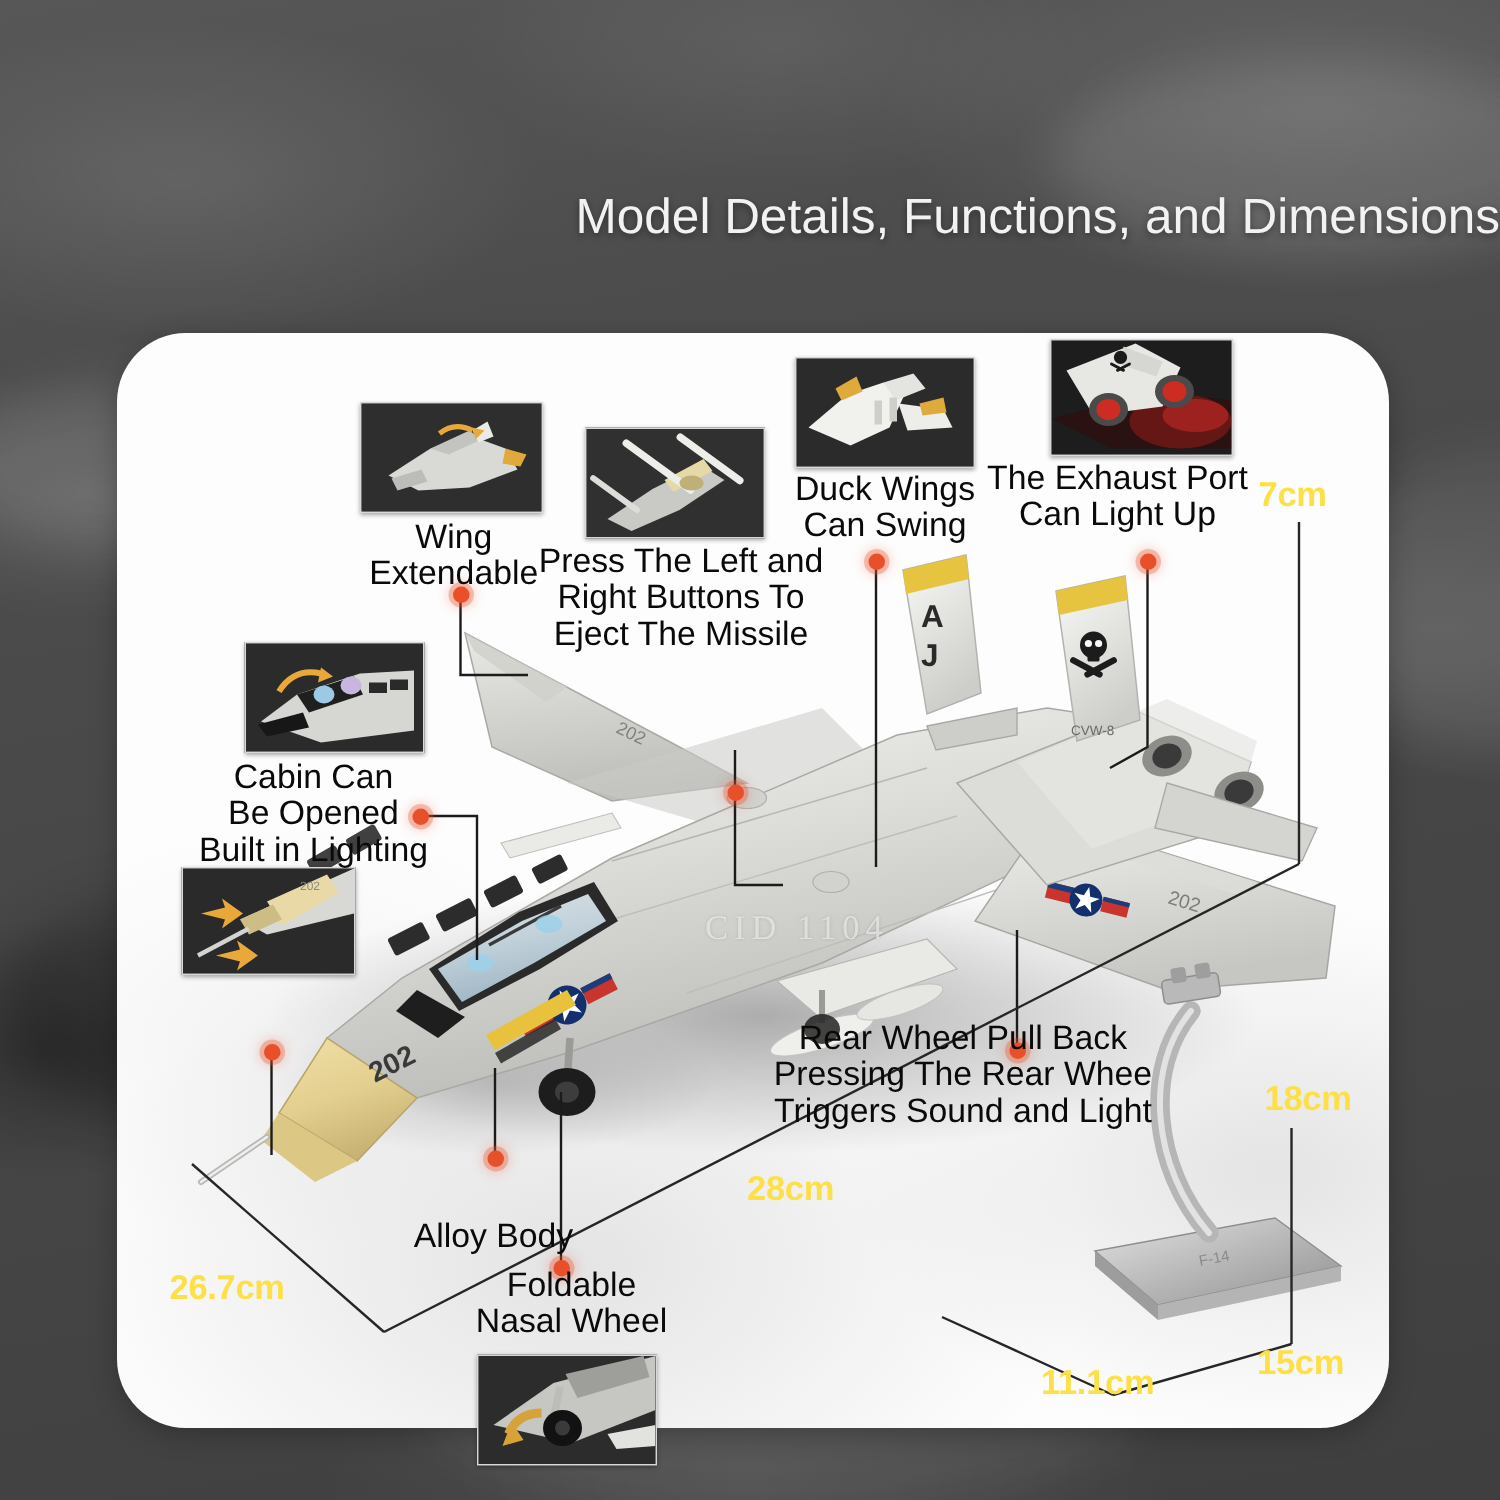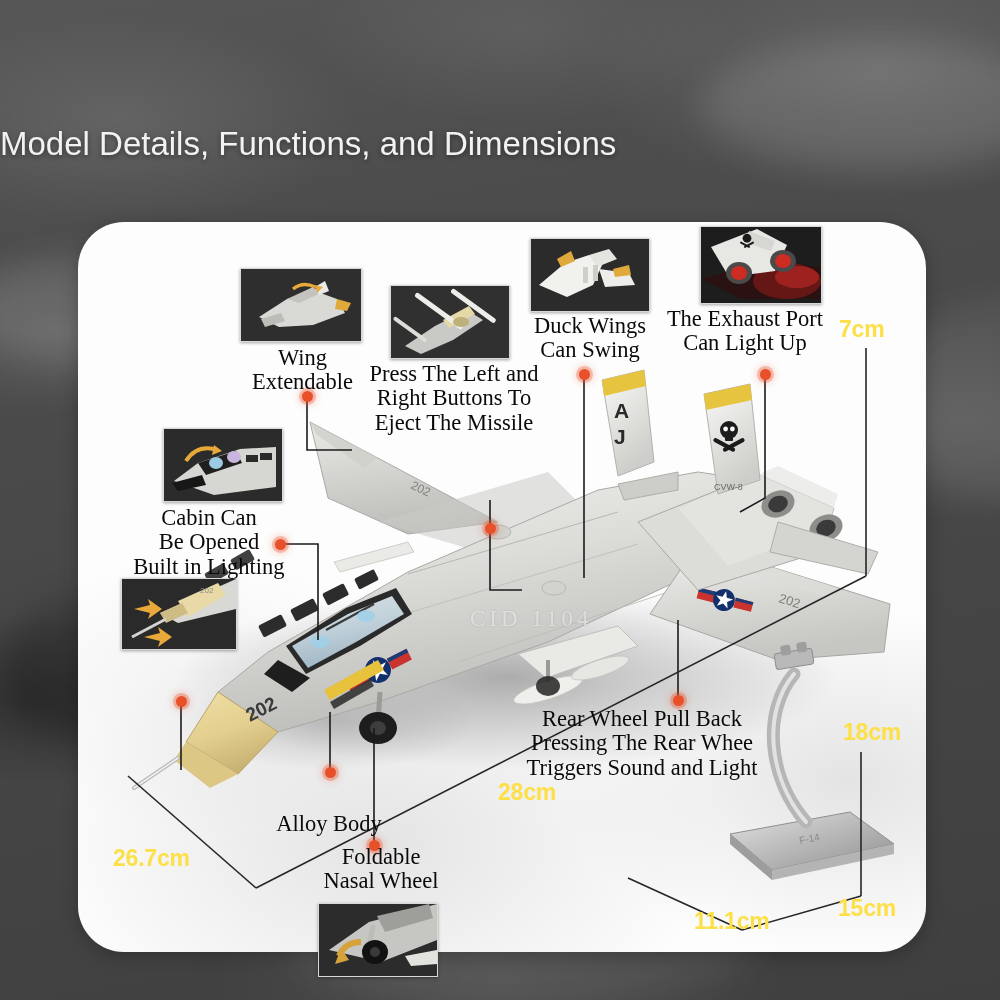--- a/index.html
+++ b/index.html
@@ -25,21 +25,21 @@
   }
   .bg-cloud{position:absolute;border-radius:50%;filter:blur(16px);}
 
   
   .title{
     position:absolute;left:0;right:0;top:8px;text-align:center;
     font-size:52px;font-weight:bold;color:#ffffff;letter-spacing:.2px;
     text-shadow:0 2px 6px rgba(0,0,0,.45);
   }
   .subtitle{
-    position:absolute;left:0;right:0;top:125px;text-align:left;
+    position:absolute;left:0;right:0;top:125px;text-align:right;
     font-size:33px;color:#f2f2f2;
     text-shadow:0 2px 5px rgba(0,0,0,.4);
   }
 
   
   .card{
     position:absolute;left:78px;top:222px;width:848px;height:730px;
     background:#fdfdfd;border-radius:46px;overflow:hidden;
     box-shadow:0 4px 18px rgba(0,0,0,.25);
   }
@@ -54,21 +54,21 @@
   .plane{position:absolute;left:78px;top:222px;width:848px;height:730px;pointer-events:none;}
 
   
   .thumb{position:absolute;background:#2a2a2a;border:1px solid #d8d8d8;
          overflow:hidden;box-shadow:0 1px 3px rgba(0,0,0,.35);}
   .thumb svg{display:block;width:100%;height:100%;}
 
   
   .callout{position:absolute;color:#0a0a0a;font-size:22.5px;line-height:1.08;
            white-space:pre-line;}
-  .callout.c{text-align:center;font-family:Liberation Serif, serif;}
+  .callout.c{text-align:center;}
 
   
   .dim{position:absolute;color:#fde047;font-weight:bold;font-size:23px;
        letter-spacing:-.2px;}
 
   
   .dot{position:absolute;width:11px;height:11px;border-radius:50%;
        background:#e8502a;
        box-shadow:0 0 0 3px rgba(232,80,42,.30),0 0 7px 4px rgba(232,80,42,.22);}
   .leaders,.dims{position:absolute;inset:0;}
@@ -424,21 +424,21 @@
   <div class="callout c" style="left:118px;top:506px;width:182px;">Cabin Can
 Be Opened
 Built in Lighting</div>
 
 
   <div class="callout c" style="left:240px;top:812px;width:178px;">Alloy Body</div>
 
   <div class="callout c" style="left:300px;top:845px;width:162px;">Foldable
 Nasal Wheel</div>
 
-  <div class="callout c" style="left:500px;top:707px;width:284px;">Rear Wheel Pull Back
+  <div class="callout c" style="left:500px;top:680px;width:284px;">Rear Wheel Pull Back
 Pressing The Rear Whee
 Triggers Sound and Light</div>
 
   <div class="dim" style="left:839px;top:316px;">7cm</div>
   <div class="dim" style="left:498px;top:779px;">28cm</div>
   <div class="dim" style="left:113px;top:845px;">26.7cm</div>
   <div class="dim" style="left:843px;top:719px;">18cm</div>
   <div class="dim" style="left:694px;top:908px;">11.1cm</div>
   <div class="dim" style="left:838px;top:895px;">15cm</div>
 

